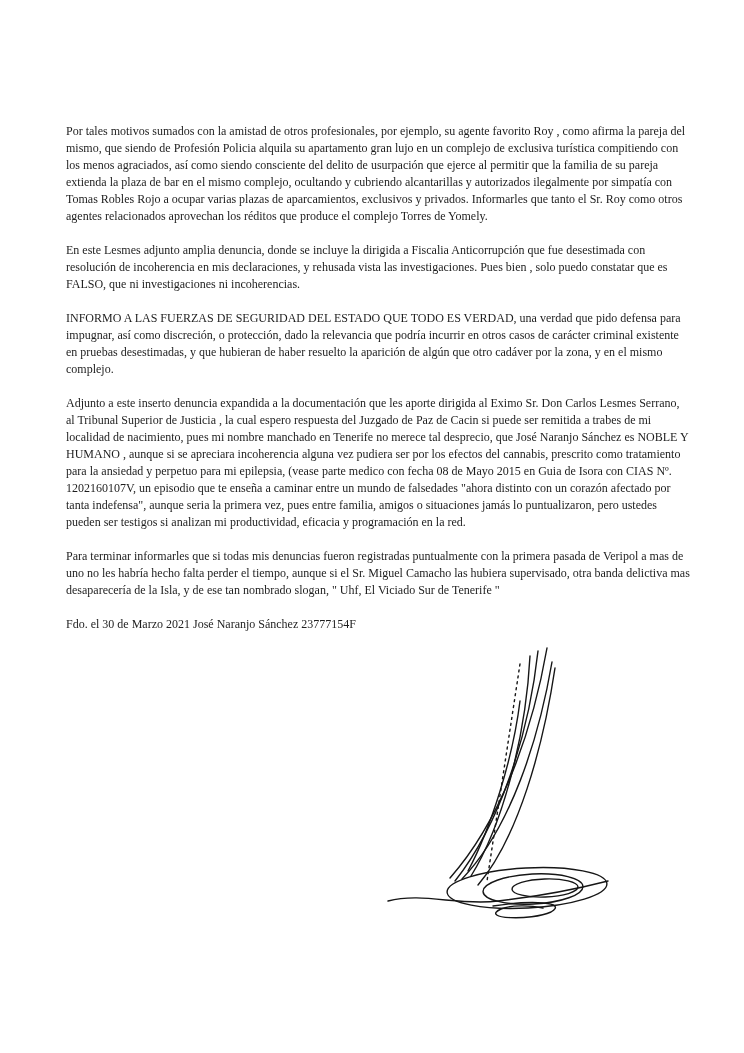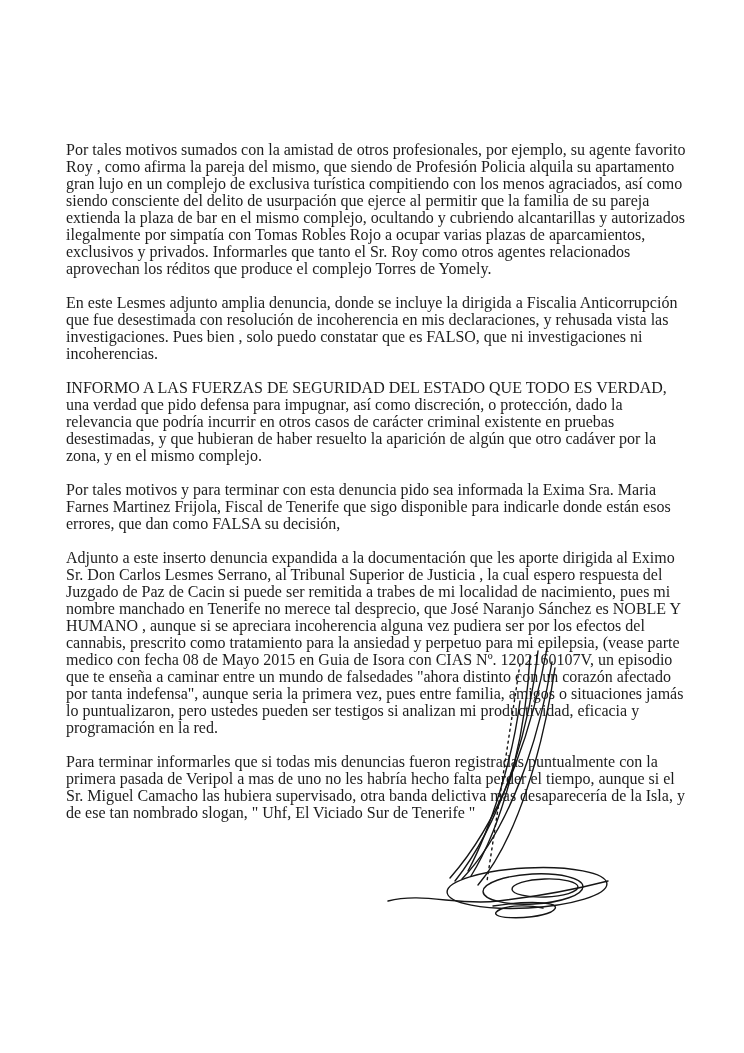--- a/index.html
+++ b/index.html
@@ -7,23 +7,23 @@
     position: relative;
     width: 744px;
     height: 1053px;
     background: #ffffff;
     overflow: hidden;
     font-family: "Liberation Serif", "DejaVu Serif", serif;
   }
   .letter-body {
     position: absolute;
     left: 66px;
-    top: 141px;
+    top: 123px;
     width: 624px;
-    font-size: 16px;
+    font-size: 12px;
     line-height: 17px;
     color: #1d1d1d;
     text-align: left;
   }
   .letter-body p { margin: 0 0 17px 0; }
   .signature-svg {
     position: absolute;
     left: 383px;
     top: 638px;
     width: 260px;
@@ -39,23 +39,23 @@
 </style>
 </head>
 <body>
 
 <div class="page">
 
   <div class="letter-body">
     <p>Por tales motivos sumados con la amistad de otros profesionales, por ejemplo, su agente favorito Roy , como afirma la pareja del mismo, que siendo de Profesión Policia alquila su apartamento gran lujo en un complejo de exclusiva turística compitiendo con los menos agraciados, así como siendo consciente del delito de usurpación que ejerce al permitir que la familia de su pareja extienda la plaza de bar en el mismo complejo, ocultando y cubriendo alcantarillas y autorizados ilegalmente por simpatía con Tomas Robles Rojo a ocupar varias plazas de aparcamientos, exclusivos y privados. Informarles que tanto el Sr. Roy como otros agentes relacionados aprovechan  los réditos que produce el complejo Torres de Yomely.</p>
     <p>En este Lesmes adjunto amplia denuncia, donde se incluye la dirigida a Fiscalia Anticorrupción que fue desestimada con resolución de incoherencia en mis declaraciones, y rehusada vista las investigaciones.  Pues bien , solo puedo constatar que es FALSO, que ni investigaciones ni incoherencias.</p>
     <p>INFORMO A LAS FUERZAS DE SEGURIDAD DEL ESTADO QUE TODO ES VERDAD, una verdad que pido defensa para impugnar, así como discreción, o protección, dado la relevancia que podría incurrir en otros casos de carácter criminal existente en pruebas desestimadas, y que hubieran de haber resuelto la aparición de algún que otro cadáver por la zona, y en el mismo complejo.</p>
-    <p>Por tales motivos y para terminar con esta denuncia pido sea informada la Exima Sra. Maria Farnes Martinez Frijola, Fiscal de Tenerife que sigo disponible para indicarle donde están esos errores, que dan como FALSA su decisión,</p>
     <p>Adjunto a este inserto denuncia expandida a la documentación que les aporte dirigida al Eximo Sr. Don Carlos Lesmes Serrano, al Tribunal Superior de Justicia , la cual espero respuesta del Juzgado de Paz de Cacin si puede ser remitida a trabes de mi localidad de nacimiento, pues mi nombre manchado en Tenerife no merece tal desprecio, que José Naranjo Sánchez  es NOBLE Y HUMANO , aunque si  se apreciara incoherencia alguna vez pudiera ser por los efectos del cannabis, prescrito como tratamiento para la ansiedad y perpetuo para mi epilepsia, (vease parte medico con fecha 08 de Mayo 2015 en Guia de Isora con CIAS Nº. 1202160107V, un episodio que te enseña a caminar entre un mundo de falsedades "ahora distinto con un corazón afectado por tanta indefensa", aunque seria la primera vez, pues entre familia, amigos o situaciones jamás lo puntualizaron, pero ustedes pueden ser testigos si analizan mi productividad, eficacia y programación en la red.</p>
     <p>Para terminar informarles que si todas mis denuncias fueron registradas puntualmente con la primera pasada de Veripol a mas de uno no les habría hecho falta perder el tiempo, aunque si el Sr. Miguel Camacho las hubiera supervisado, otra banda delictiva mas desaparecería de la Isla, y de ese tan nombrado slogan, " Uhf, El Viciado Sur de Tenerife "</p>
+    <p>Fdo. el 30 de Marzo 2021 José Naranjo Sánchez 23777154F</p>
   </div>
 
   <svg class="signature-svg" viewBox="0 0 260 300" aria-hidden="true">
 
     <path d="M164 10 C150 90 120 180 67 240"></path>
     <path d="M155 13 C146 95 118 185 72 243"></path>
     <path d="M169 24 C156 100 128 190 79 241"></path>
     <path d="M147 18 C143 95 121 185 88 238"></path>
     <path d="M137 63 C130 120 108 190 85 233"></path>
     <path d="M172 30 C160 110 135 200 95 247"></path>

